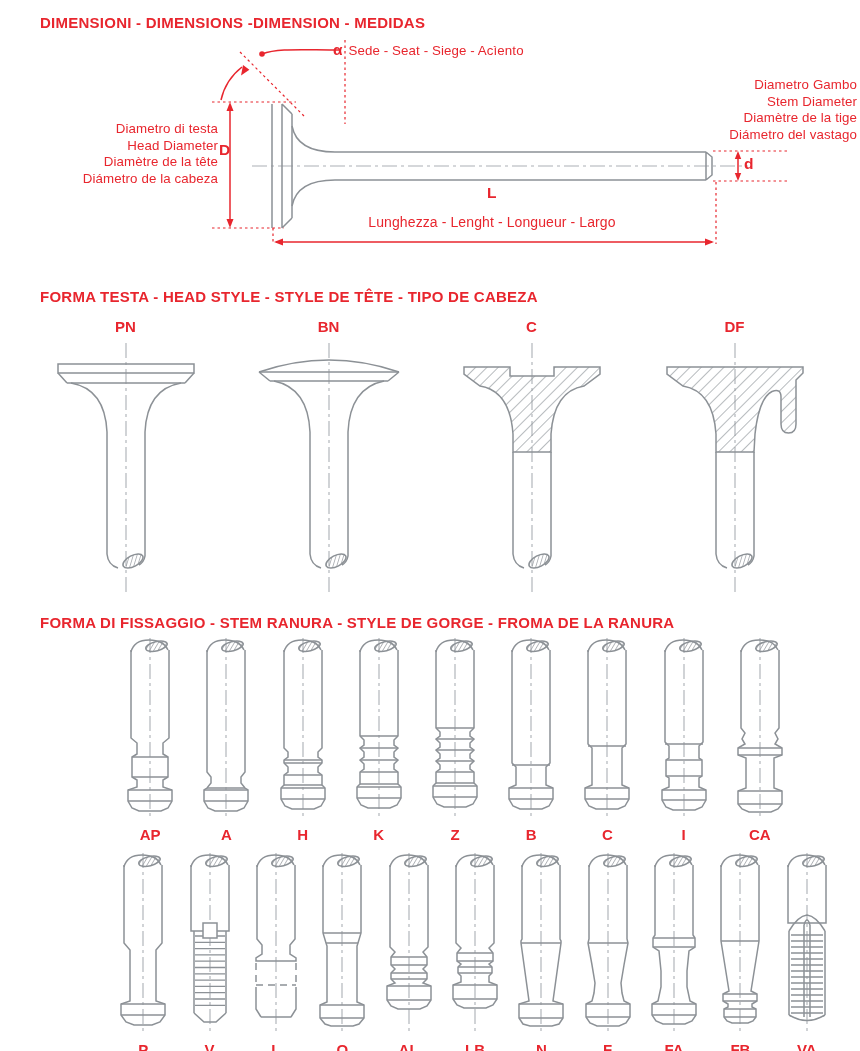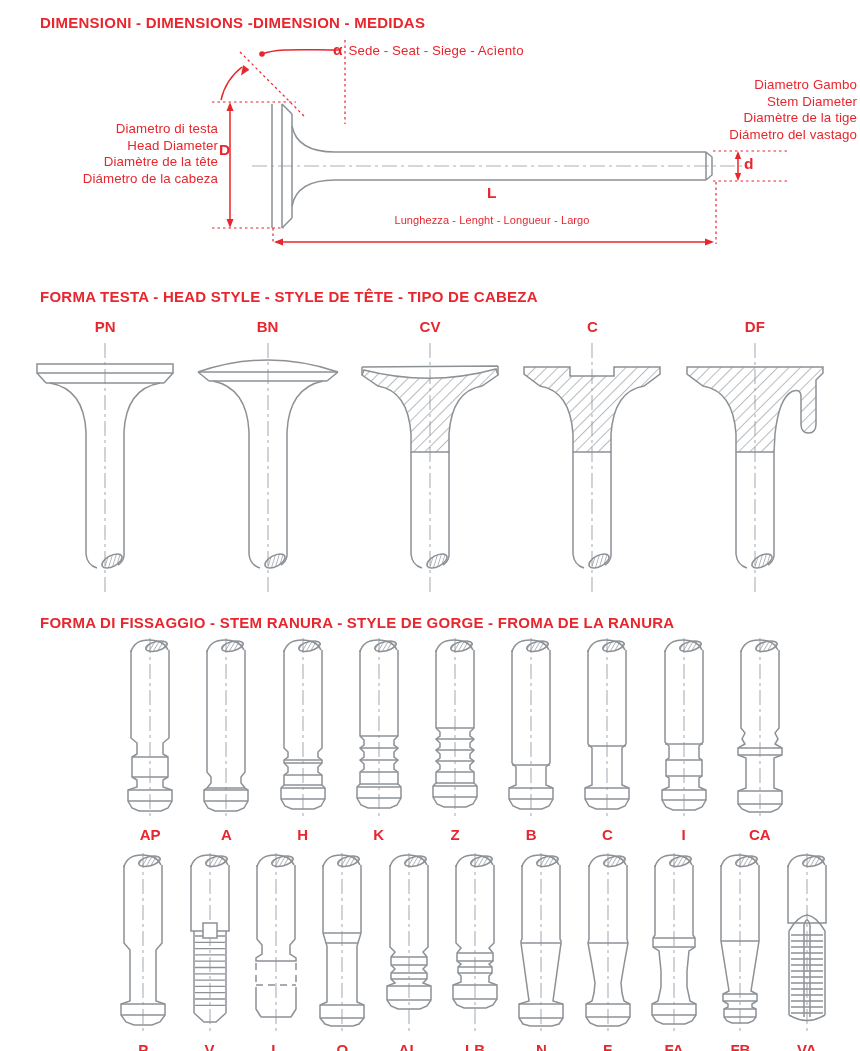--- a/index.html
+++ b/index.html
@@ -11,21 +11,21 @@
   #title-head{margin-top:34px;}
   #title-groove{margin-top:12px;}
 
   
   .dim-figure{position:relative;height:222px;}
   .dim-figure svg{position:absolute;left:0;top:0;}
   .alpha-row{position:absolute;display:flex;gap:6px;align-items:baseline;color:var(--red);}
   .sym{position:absolute;font-weight:700;font-size:15.5px;color:var(--red);}
   .sym-inline{font-weight:700;font-size:15.5px;color:var(--red);}
   .lbl{font-size:13.3px;color:var(--red);font-weight:500;letter-spacing:.1px;}
-  .lbl-abs{position:absolute;font-size:11px;color:var(--red);font-weight:500;letter-spacing:.1px;}
+  .lbl-abs{position:absolute;font-size:14px;color:var(--red);font-weight:500;letter-spacing:.1px;}
   .lblock{position:absolute;font-size:13.3px;color:var(--red);font-weight:500;line-height:16.6px;letter-spacing:.1px;}
   .t-right{text-align:right;}
   .t-center{text-align:center;}
 
   
   .sg{stroke:var(--gray);stroke-width:1.5;fill:none;}
   .sg14{stroke:var(--gray);stroke-width:1.3;fill:none;}
   .cl{stroke:var(--clgray);stroke-width:1.1;fill:none;stroke-dasharray:15 4 3 4;}
   .sr{stroke:var(--red);stroke-width:1.5;fill:none;}
   .srd{stroke:var(--red);stroke-width:1.2;fill:none;stroke-dasharray:2.5 3;}
@@ -140,27 +140,20 @@
         <ellipse cx="82" cy="221" rx="11" ry="5.5" transform="rotate(-28 82 221)" class="sg hf2"></ellipse>
       </svg></div>
     <div class="head-col"><div class="fig-label">BN</div><svg width="150" height="258" viewBox="0 0 150 258">
         <path d="M75,3 V254" class="cl"></path>
         <path d="M5,32 Q75,8 145,32" class="sg"></path>
         <path d="M5,32 H145 M5,32 L16,41 M145,32 L134,41 M16,41 H134" class="sg"></path>
         <path d="M20,41 Q54,48 56,92 M130,41 Q96,48 94,92" class="sg"></path>
         <path d="M56,92 V214 Q57,225 67,228 M94,92 V216 Q93,222 88,225" class="sg"></path>
         <ellipse cx="82" cy="221" rx="11" ry="5.5" transform="rotate(-28 82 221)" class="sg hf2"></ellipse>
       </svg></div>
-    <div class="head-col"><div class="fig-label">CV</div><svg width="150" height="258" viewBox="0 0 150 258">
-        <path d="M75,3 V254" class="cl"></path>
-        <path d="M9,30 Q75,47 141,29 L143,35 L127,46 Q97,51 94,94 L94,112 H56 L56,94 Q53,51 23,46 L7,35 Z" class="sg hf"></path>
-        <path d="M7,27 L143,26 M7,27 V35 M143,26 V35" class="sg"></path>
-        <path d="M56,112 V214 Q57,225 67,228 M94,112 V216 Q93,222 88,225" class="sg"></path>
-        <ellipse cx="82" cy="221" rx="11" ry="5.5" transform="rotate(-28 82 221)" class="sg hf2"></ellipse>
-      </svg></div>
     <div class="head-col"><div class="fig-label">C</div><svg width="150" height="258" viewBox="0 0 150 258">
         <path d="M75,3 V254" class="cl"></path>
         <path d="M7,27 H53 V36 H97 V27 H143 V34 L127,46 Q97,51 94,94 L94,112 H56 L56,94 Q53,51 23,46 L7,34 Z" class="sg hf"></path>
         <path d="M56,112 V214 Q57,225 67,228 M94,112 V216 Q93,222 88,225" class="sg"></path>
         <ellipse cx="82" cy="221" rx="11" ry="5.5" transform="rotate(-28 82 221)" class="sg hf2"></ellipse>
       </svg></div>
     <div class="head-col"><div class="fig-label">DF</div><svg width="150" height="258" viewBox="0 0 150 258">
         <path d="M75,3 V254" class="cl"></path>
         <path d="M7,27 H143 V33 L136,40 V84 Q136,93 128.5,93 Q121,93 121,84 V57 Q121,48 112,51.5 Q99,58 95,94 L94,112 H56 L56,94 Q53,51 23,46 L7,34 Z" class="sg hf"></path>
         <path d="M56,112 V214 Q57,225 67,228 M94,112 V216 Q93,222 88,225" class="sg"></path>

